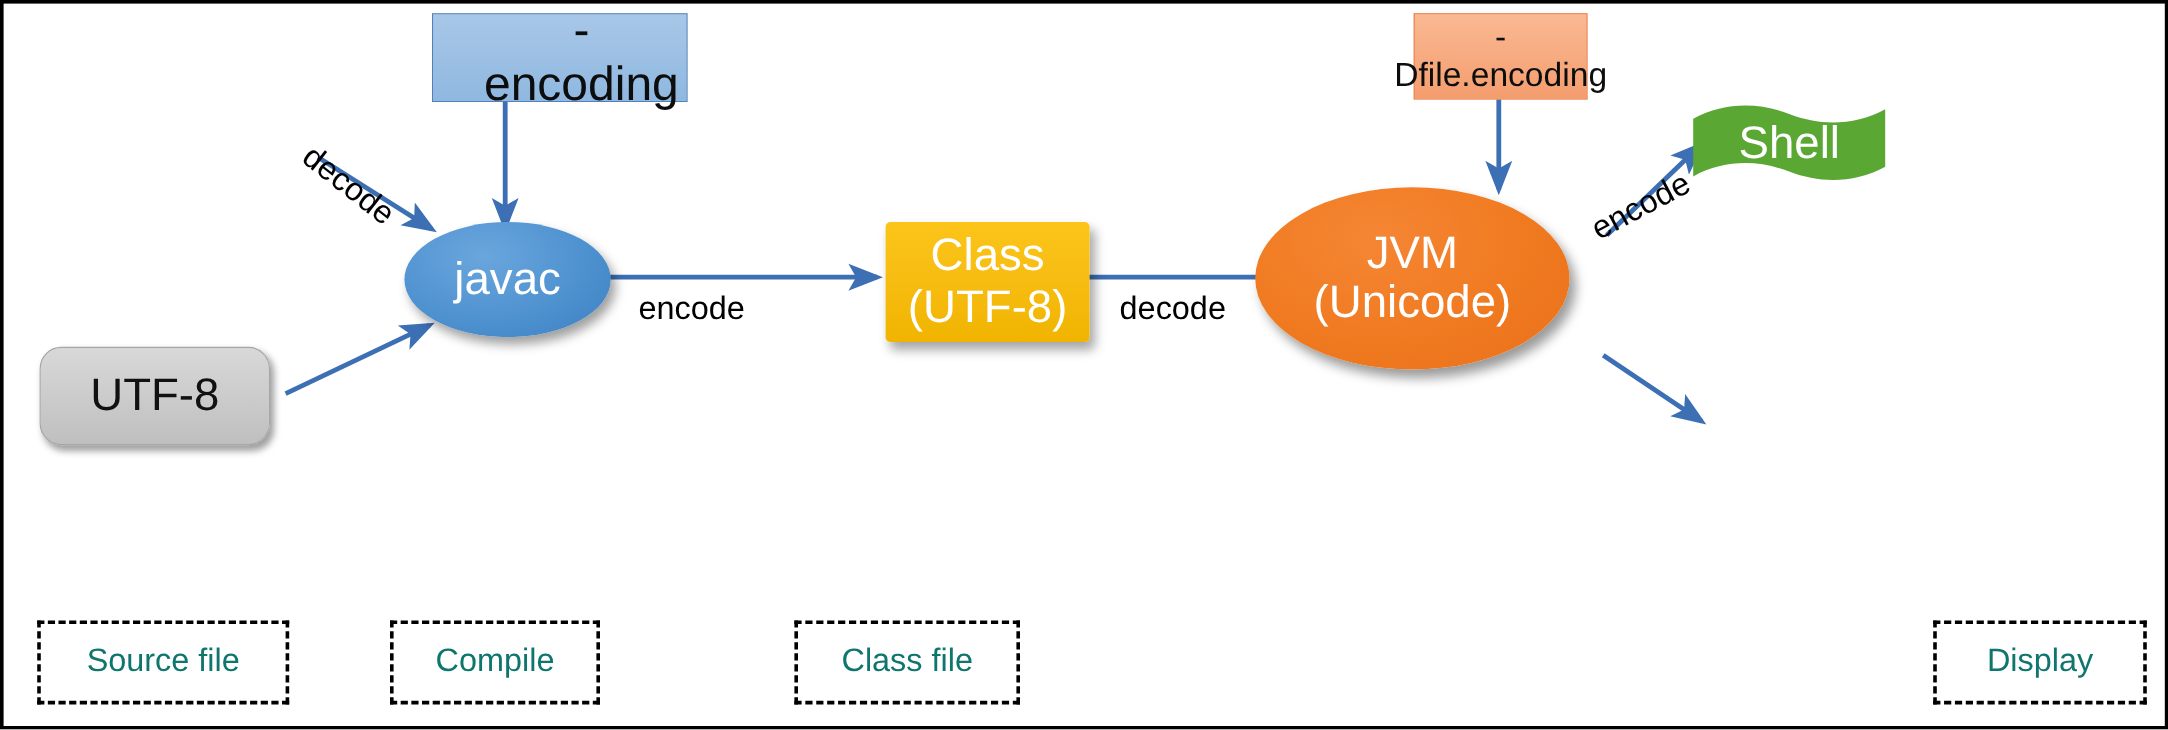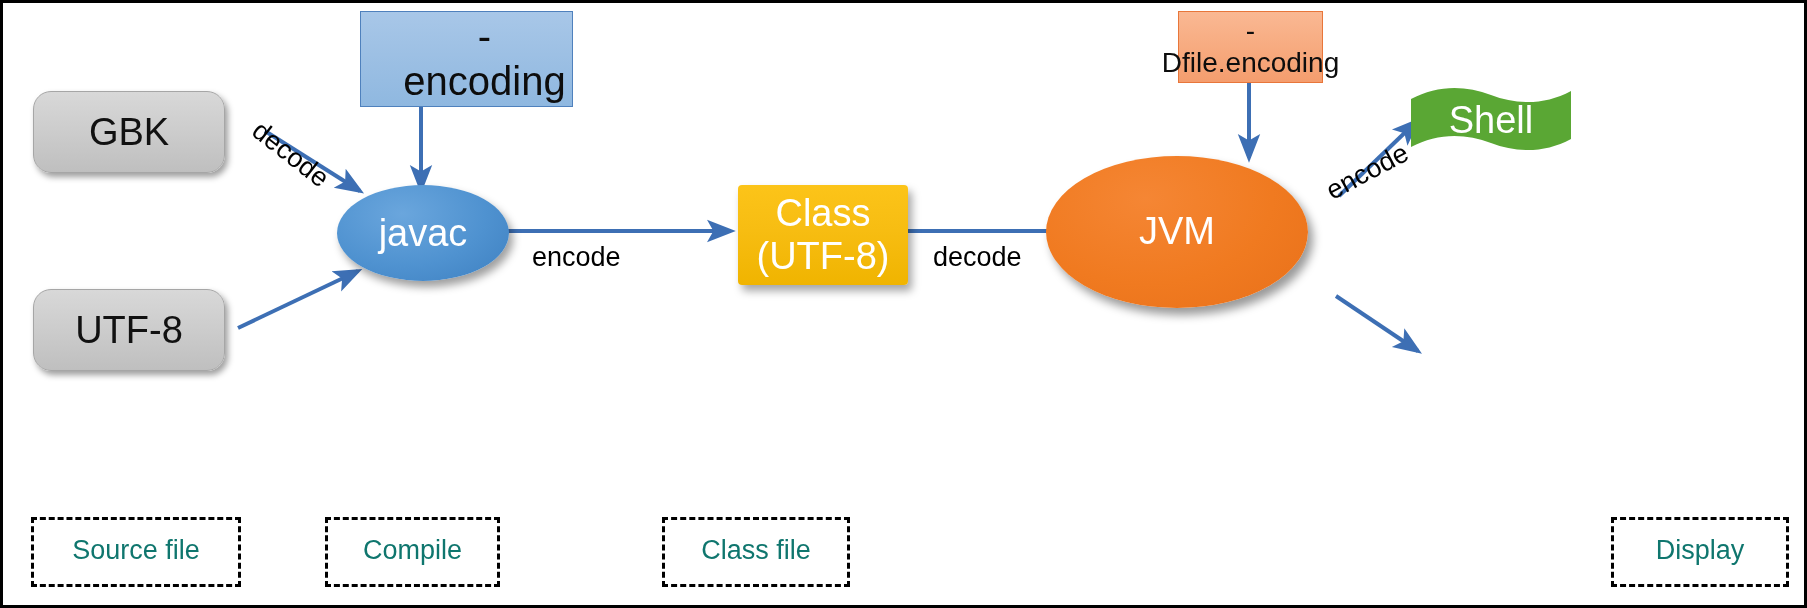--- a/index.html
+++ b/index.html
@@ -158,46 +158,44 @@
 
     <line x1="904" y1="228" x2="1194" y2="228" stroke="#3d6fb4" stroke-width="4" marker-end="url(#ah)"></line>
 
     <line x1="1246" y1="80" x2="1246" y2="155" stroke="#3d6fb4" stroke-width="4" marker-end="url(#ah)"></line>
 
     <line x1="1336" y1="193" x2="1414" y2="118" stroke="#3d6fb4" stroke-width="4" marker-end="url(#ah)"></line>
 
     <line x1="1333" y1="293" x2="1415" y2="348" stroke="#3d6fb4" stroke-width="4" marker-end="url(#ah)"></line>
   </svg>
 
-  <div class="node opt-blue" style="left:357px; top:8px; width:213px; height:96px;padding-left:36px;">
+  <div class="node opt-blue" style="left:357px; top:8px; width:213px; height:74px;padding-left:36px;">
     <span>-encoding</span>
   </div>
 
-  <div class="node src-box" style="left:30px; top:88px; width:192px; height:82px;">
-    <span>GBK</span>
-  </div>
 
   <div class="node src-box" style="left:30px; top:286px; width:192px; height:82px;">
     <span>UTF-8</span>
   </div>
 
   <div class="node ellipse-blue" style="left:334px; top:182px; width:172px; height:96px;">
     <span>javac</span>
   </div>
 
   <div class="node class-box" style="left:735px; top:182px; width:170px; height:100px;">
     <span>Class (UTF-8)</span>
   </div>
 
   <div class="node opt-orange" style="left:1175px; top:8px; width:145px; height:72px;">
     <span>-Dfile.encoding</span>
   </div>
 
   <div class="node ellipse-orange" style="left:1043px; top:153px; width:262px; height:152px; flex-direction:column;">
     <span>JVM</span>
+    <span>(Unicode)</span>
   </div>
 
   <div class="flag" style="left:1408px; top:86px; width:160px; height:62px;">
     <svg width="160" height="62" viewBox="0 0 160 62" xmlns="http://www.w3.org/2000/svg">
       <path d="M0,10 C26,-4 54,-4 80,6 C106,16 134,16 160,2
                L160,50 C134,64 106,64 80,54 C54,44 26,44 0,58 Z" fill="#5aa734"></path>
     </svg>
     <span class="flag-label">Shell</span>
   </div>
 

